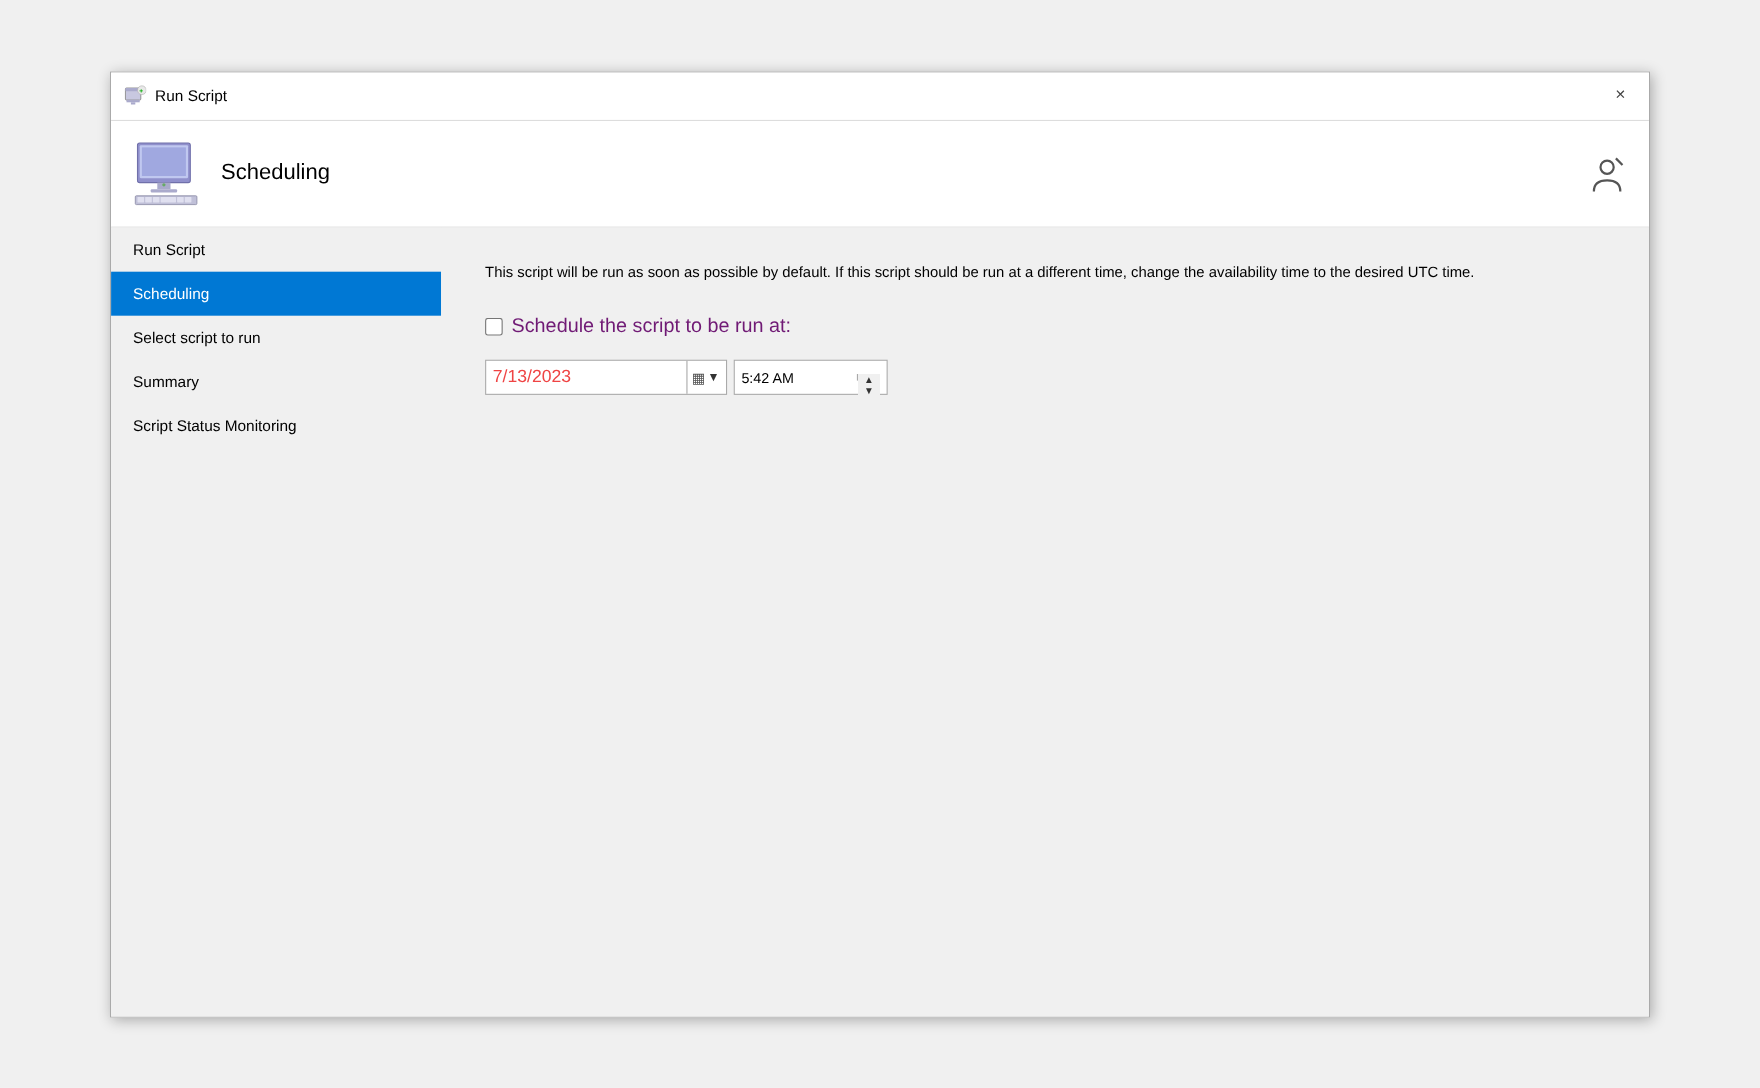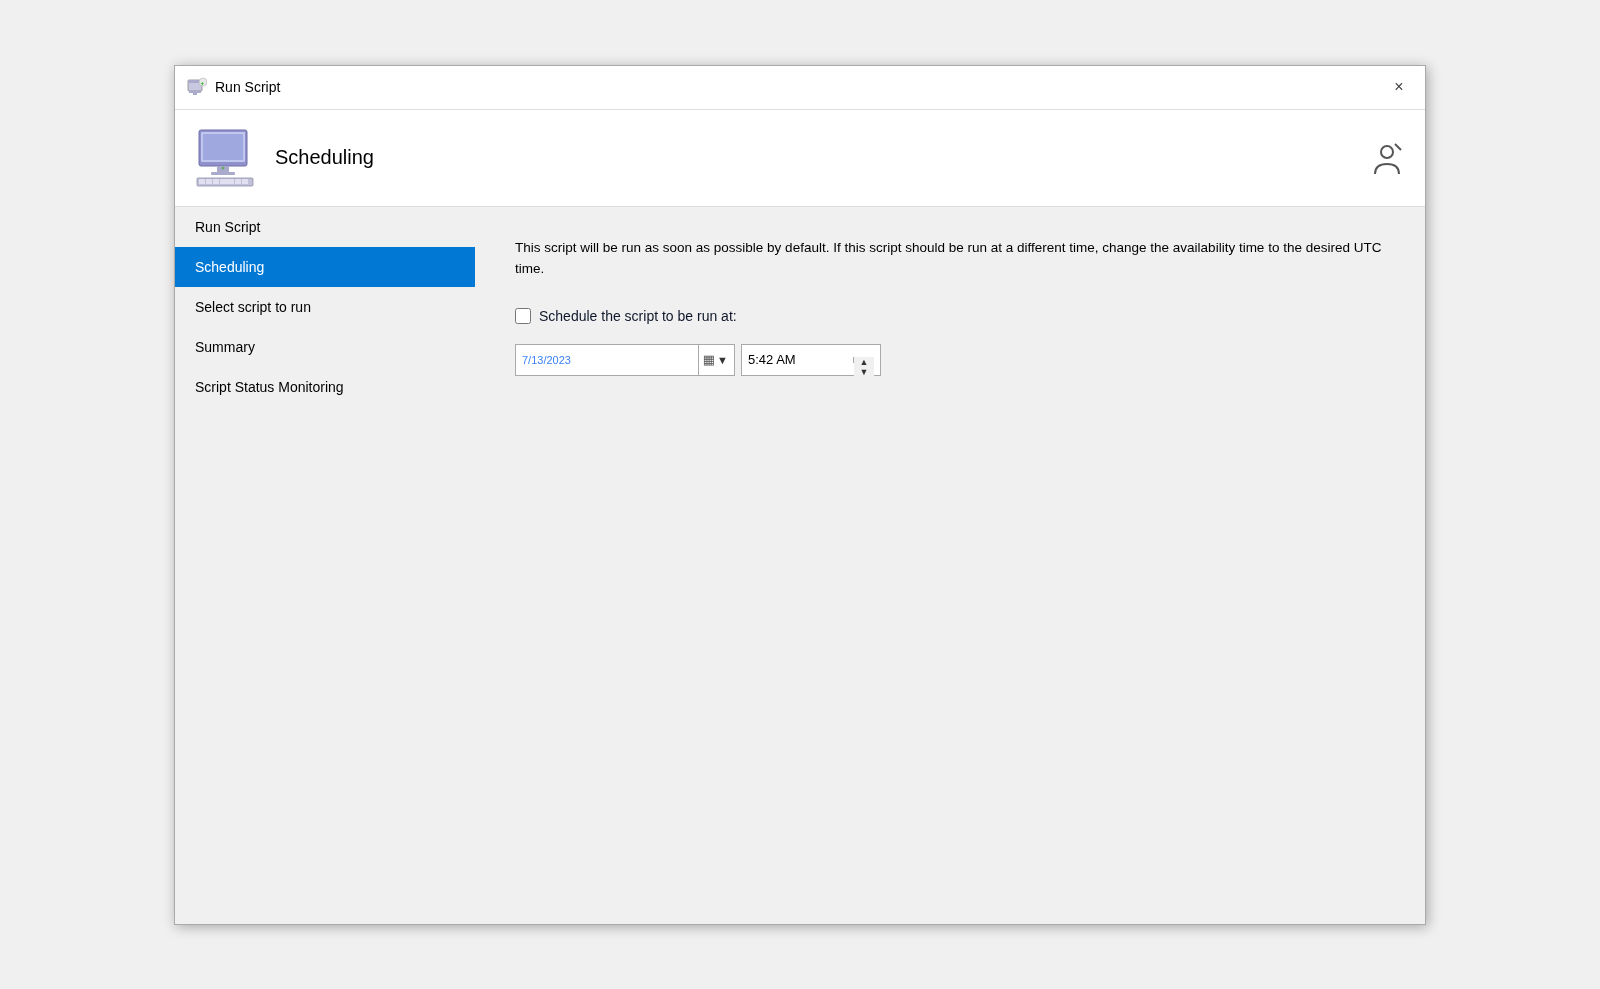--- a/index.html
+++ b/index.html
@@ -11,21 +11,21 @@
 
     body {
       background: #f0f0f0;
       display: flex;
       justify-content: center;
       align-items: center;
       min-height: 100vh;
     }
 
     .dialog-window {
-      width: 1252px;
+      width: 1400px;
       min-height: 860px;
       background: #fff;
       border: 1px solid #aaa;
       box-shadow: 2px 2px 12px rgba(0,0,0,0.3);
       display: flex;
       flex-direction: column;
     }
 
     
     .title-bar {
@@ -171,22 +171,22 @@
     }
 
     .checkbox-input {
       width: 16px;
       height: 16px;
       cursor: pointer;
       accent-color: #0078d4;
     }
 
     .checkbox-label {
-      font-size: 14px;
-      color: #0f172a;
+      font-size: 18px;
+      color: #701a75;
     }
 
     .datetime-row {
       display: flex;
       align-items: center;
       gap: 6px;
       margin-top: 4px;
     }
 
     .date-field {
@@ -194,22 +194,22 @@
       align-items: center;
       background: #fff;
       border: 1px solid #aaa;
       height: 32px;
       width: 220px;
       padding: 0 6px;
     }
 
     .date-field-text {
       flex: 1;
-      font-size: 11px;
-      color: #3b82f6;
+      font-size: 16px;
+      color: #ef4444;
     }
 
     .date-dropdown-btn {
       display: flex;
       align-items: center;
       gap: 2px;
       border-left: 1px solid #aaa;
       padding-left: 4px;
       cursor: pointer;
       height: 100%;

